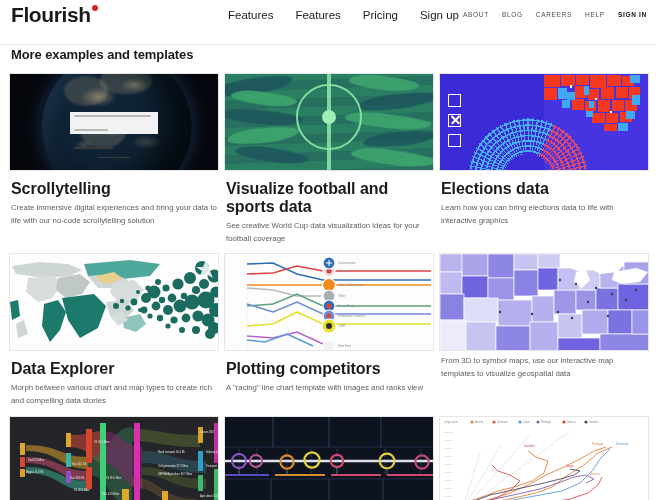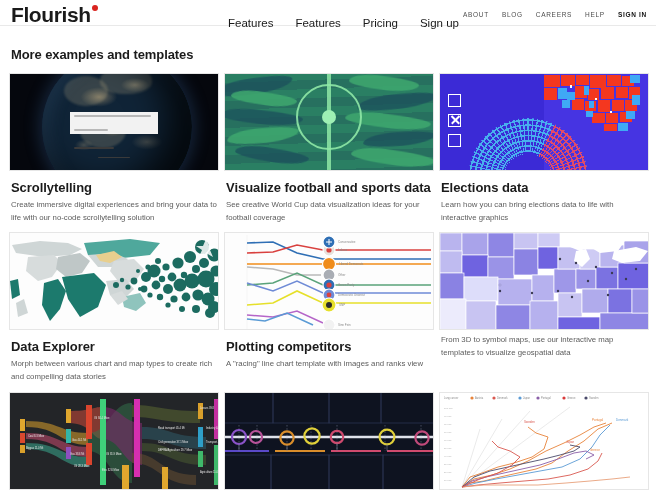--- a/index.html
+++ b/index.html
@@ -7,21 +7,21 @@
     width: 656px; height: 500px;
     overflow: hidden;
     background: #ffffff;
     font-family: "Liberation Sans", sans-serif;
     -webkit-font-smoothing: antialiased;
   }
 
   
   .site-header {
     position: relative;
-    height: 26px;
+    height: 45px;
     background: #ffffff;
     display: flex;
     align-items: center;
     border-bottom: 1px solid #e9e9e9;
   }
   .logo {
     position: absolute;
     left: 11px; top: 4px;
     font-size: 21px;
     font-weight: 700;
@@ -42,21 +42,20 @@
     position: absolute;
     left: 228px; top: 9px;
     display: flex;
     gap: 22px;
   }
   .main-nav a {
     font-size: 11.5px;
     color: #1a1a1a;
     text-decoration: none;
     font-weight: 400;
-    margin-top: 8px;
   }
   .util-nav {
     position: absolute;
     right: 9px; top: 11px;
     display: flex;
     gap: 13px;
     align-items: center;
   }
   .util-nav a {
     font-size: 6.5px;
@@ -90,21 +89,21 @@
   .card { width: 210px; }
   .thumb {
     position: relative;
     width: 210px; height: 98px;
     overflow: hidden;
     background: #f4f4f4;
     border: 1px solid #e6e6e6;
   }
   .card-title {
     margin: 9px 2px 0 2px;
-    font-size: 13px;
+    font-size: 16px;
     font-weight: 700;
     color: #1b1b1b;
     letter-spacing: -0.05px;
   }
   .card-desc {
     margin: 4px 2px 0 2px;
     font-size: 7.8px;
     line-height: 1.62;
     color: #5d5d5d;
   }

